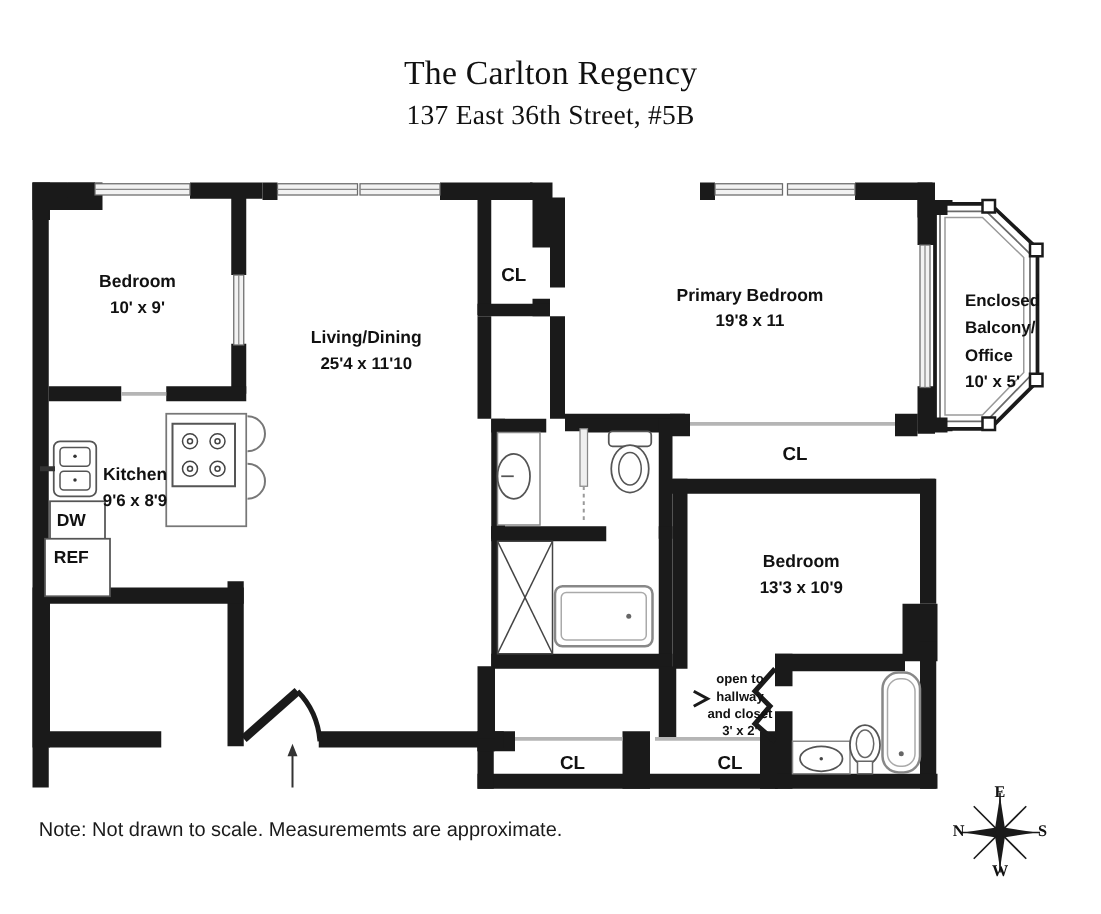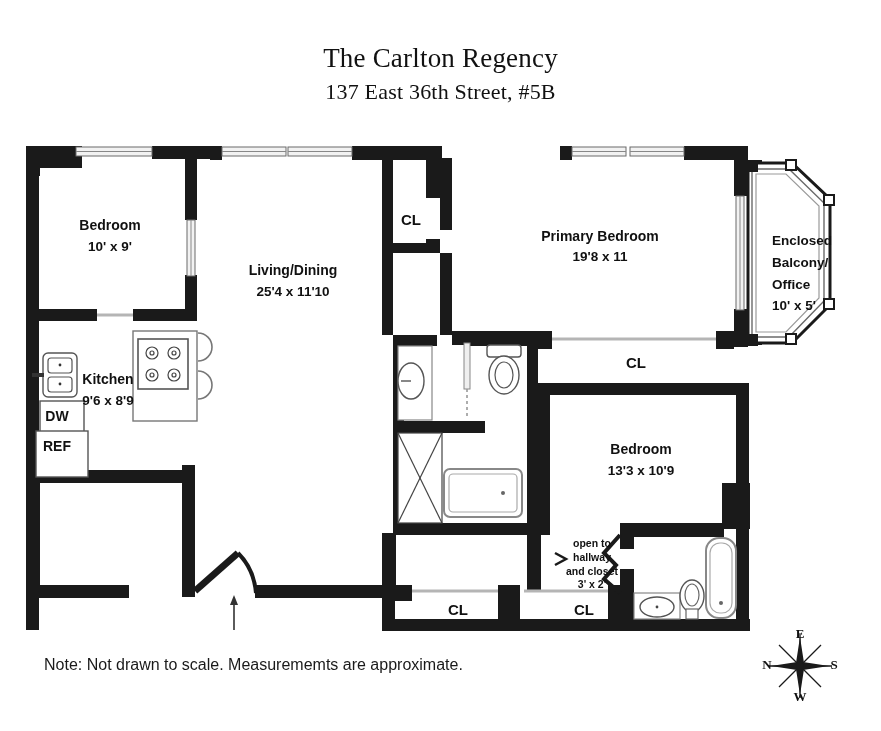--- a/index.html
+++ b/index.html
@@ -37,21 +37,21 @@
     line-height: 34px;
     letter-spacing: 0.2px;
   }
   .title-line2 {
     font-size: 22px;
     line-height: 33px;
     letter-spacing: 0.2px;
   }
   .note-text {
     position: absolute;
-    left: 44px;
+    left: 31px;
     top: 643px;
     font-size: 16px;
     font-family: "Liberation Sans", sans-serif;
     color: #1a1a1a;
     white-space: nowrap;
   }
   svg.plan-svg {
     position: absolute;
     left: 0; top: 0;
     width: 881px;

